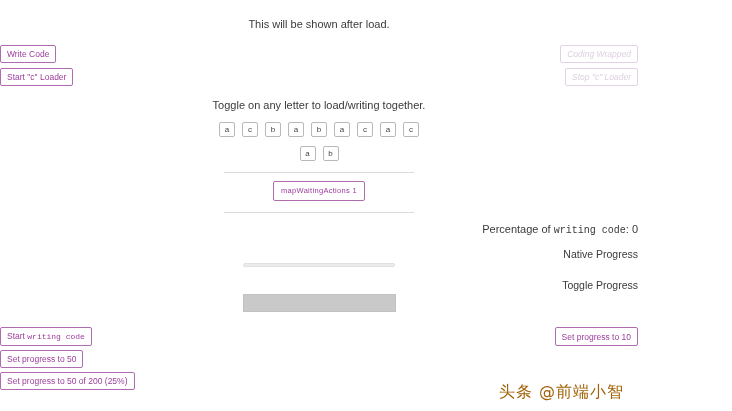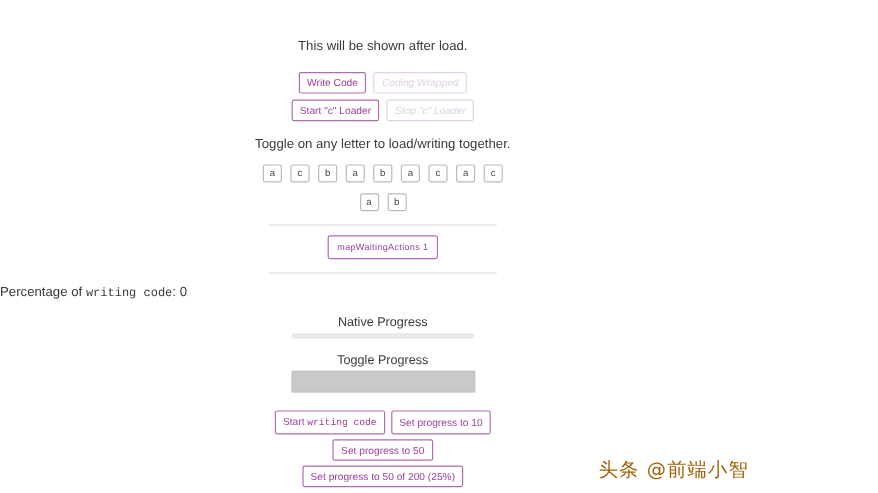--- a/index.html
+++ b/index.html
@@ -15,35 +15,35 @@
     color: #333333;
     overflow: hidden;
     position: relative;
   }
 
   .page {
     width: 638px;
     height: 411px;
     position: relative;
     box-sizing: border-box;
-    padding-top: 32px;
+    padding-top: 17px;
   }
 
   .status-line {
     font-size: 11px;
     color: #3a3a3a;
     text-align: center;
     line-height: 14px;
     margin-bottom: 14px;
   }
 
   
   .btn-row {
     display: flex;
-    justify-content: center;
+    justify-content: space-between;
     gap: 6px;
     margin-bottom: 5px;
   }
   .pbtn {
     display: inline-block;
     border: 1px solid #b06cb0;
     background: #ffffff;
     color: #9d3d9d;
     font-family: "Liberation Sans", sans-serif;
     font-size: 8.5px;
@@ -108,33 +108,33 @@
     height: 0;
   }
 
   .map-wrap {
     text-align: center;
     margin-top: 8px;
     margin-bottom: 8px;
   }
 
   .pct-line {
-    text-align: left;
+    text-align: right;
     font-size: 11px;
     color: #3a3a3a;
     margin-top: 10px;
     margin-bottom: 12px;
   }
   .pct-line .mono {
     font-family: "Liberation Mono", monospace;
     font-size: 10px;
   }
 
   .prog-label {
-    text-align: center;
+    text-align: right;
     font-size: 10.5px;
     color: #3a3a3a;
     margin-bottom: 3px;
   }
 
   .native-prog-wrap {
     display: flex;
     justify-content: center;
     margin-bottom: 12px;
   }

